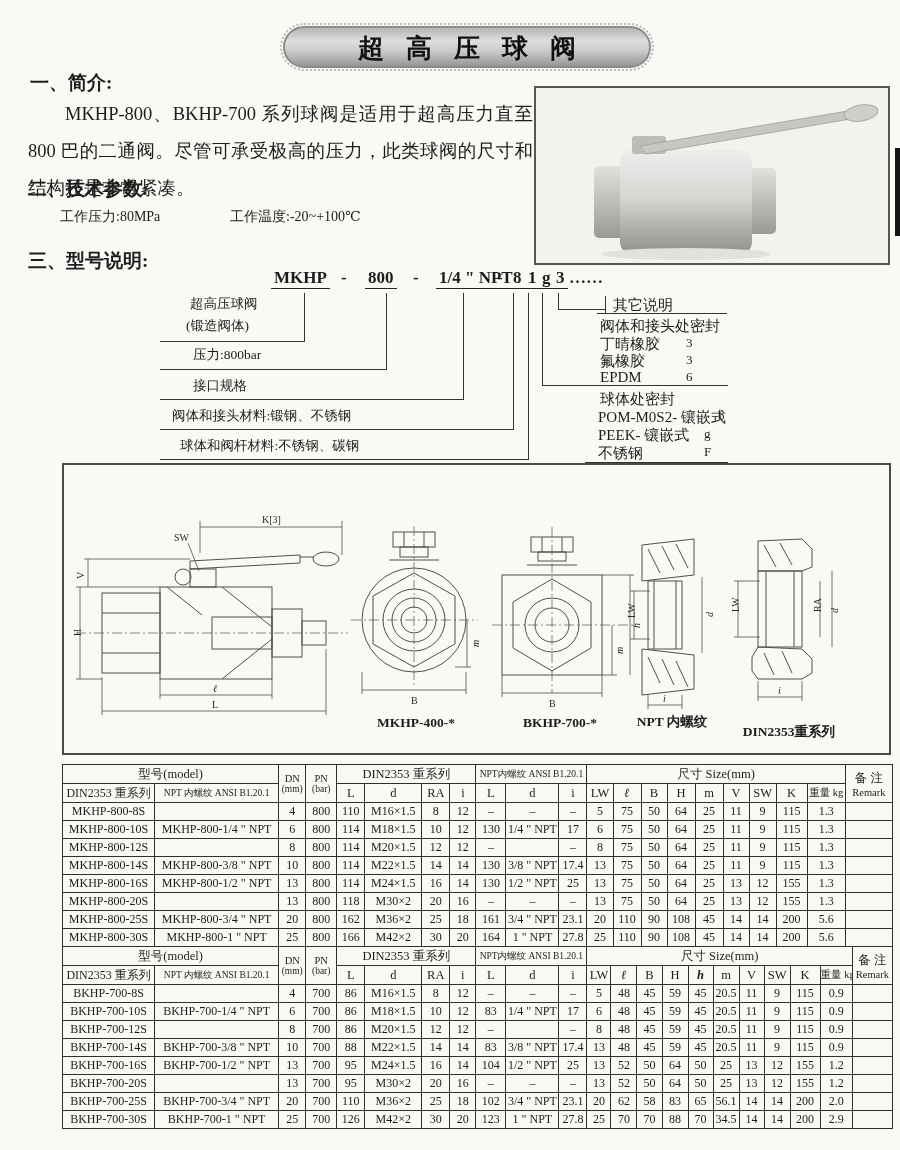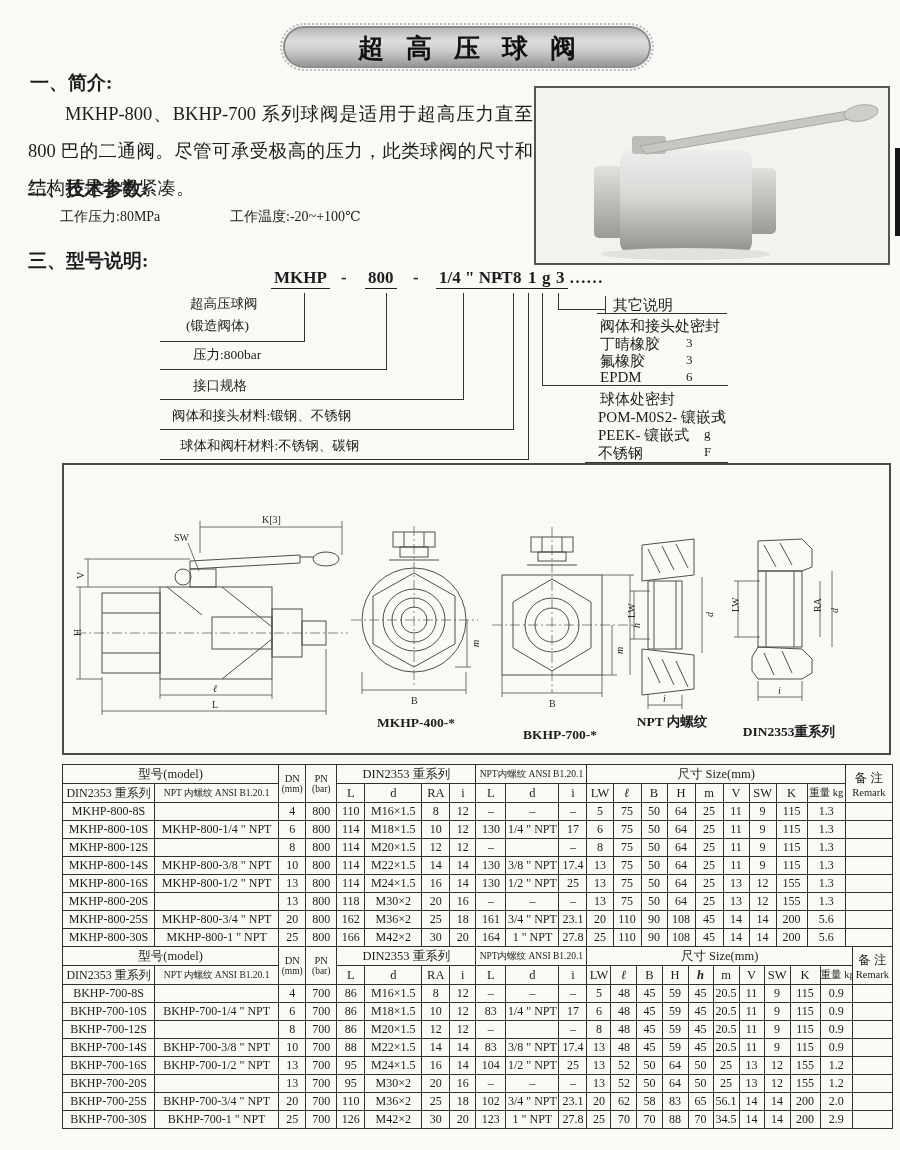--- a/index.html
+++ b/index.html
@@ -229,21 +229,21 @@
     <line class="dim" x1="112" y1="152" x2="127" y2="152"></line>
     <text x="126" y="132" transform="rotate(-90 129 128)" font-style="italic">m</text>
     <line class="dim" x1="140" y1="52" x2="140" y2="152"></line>
     <line class="dim" x1="112" y1="52" x2="144" y2="52"></line>
     <text x="143" y="106" transform="rotate(-90 146 102)" font-style="italic">h</text>
     <line class="dim" x1="12" y1="170" x2="112" y2="170"></line>
     <line class="dim" x1="12" y1="152" x2="12" y2="174"></line>
     <line class="dim" x1="112" y1="152" x2="112" y2="174"></line>
     <text x="59" y="184">B</text>
   </svg>
-  <div class="cap" style="left:436px;top:262px;width:120px;">BKHP-700-*</div>
+  <div class="cap" style="left:436px;top:250px;width:120px;">BKHP-700-*</div>
 
   <svg class="abs" style="left:560px;top:72px;" width="92" height="175" viewBox="0 0 92 175">
     <polygon class="ln" points="18,8 70,2 70,38 18,44"></polygon>
     <line class="ln" x1="24" y1="12" x2="36" y2="36"></line>
     <line class="ln" x1="38" y1="9" x2="50" y2="33"></line>
     <line class="ln" x1="52" y1="7" x2="64" y2="31"></line>
     <rect class="ln" x="24" y="44" width="34" height="68"></rect>
     <line class="ln" x1="30" y1="44" x2="30" y2="112"></line>
     <line class="ln" x1="52" y1="44" x2="52" y2="112"></line>
     <polygon class="ln" points="18,112 70,118 70,152 18,158"></polygon>

